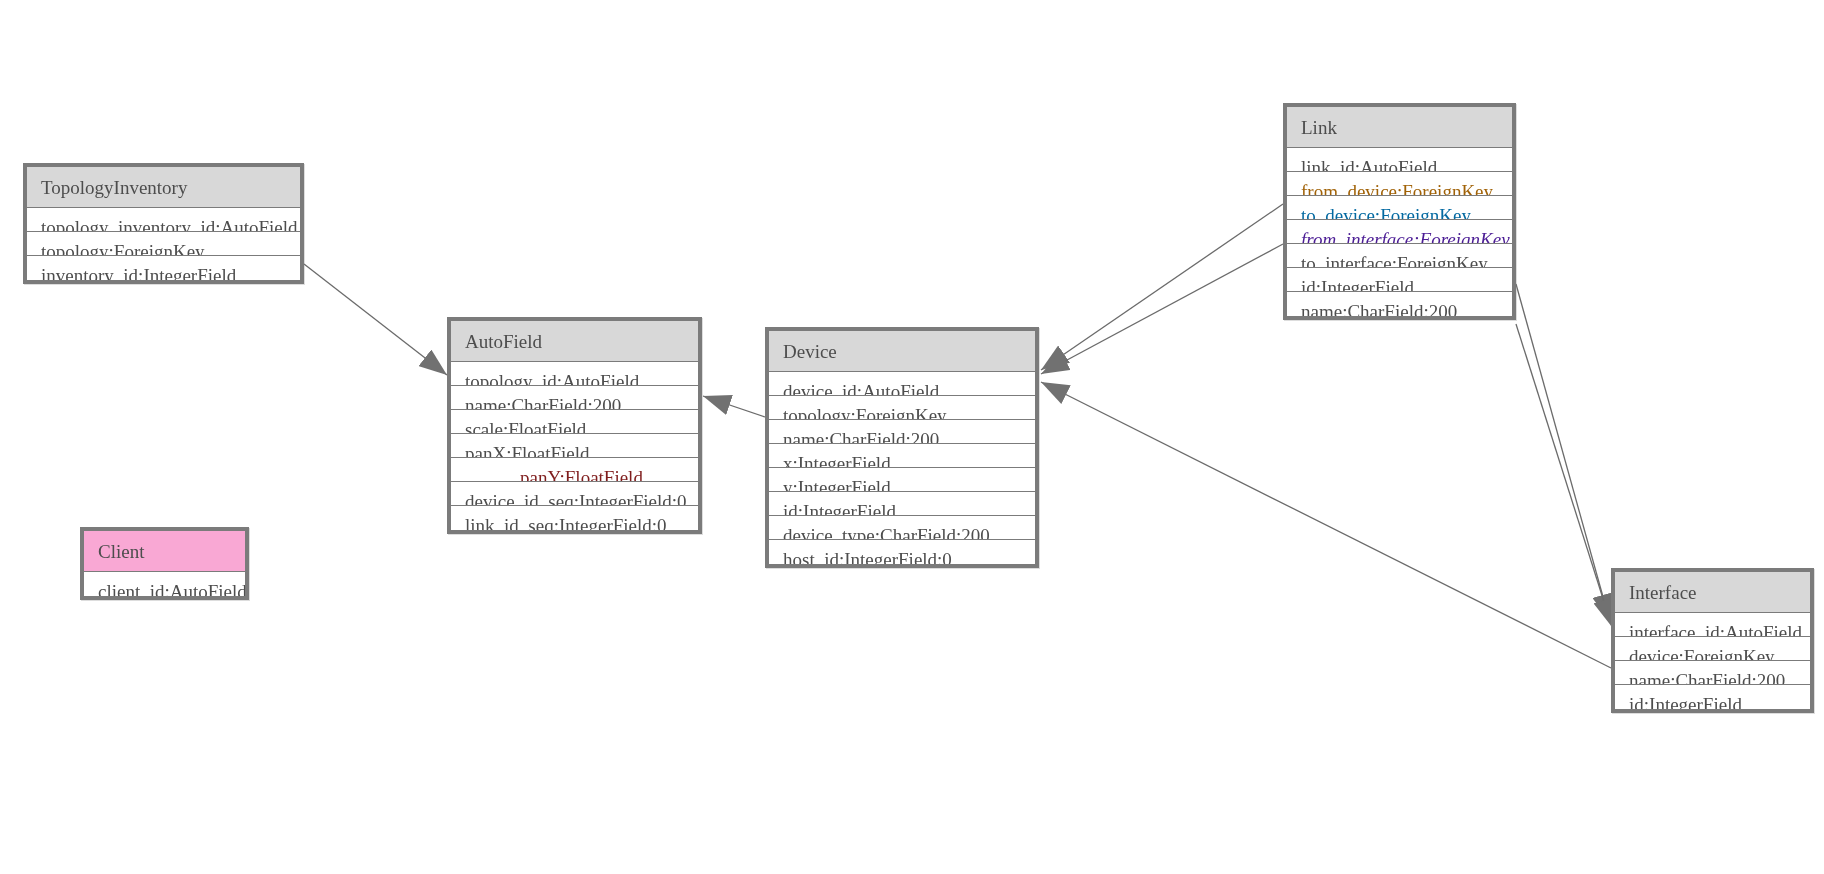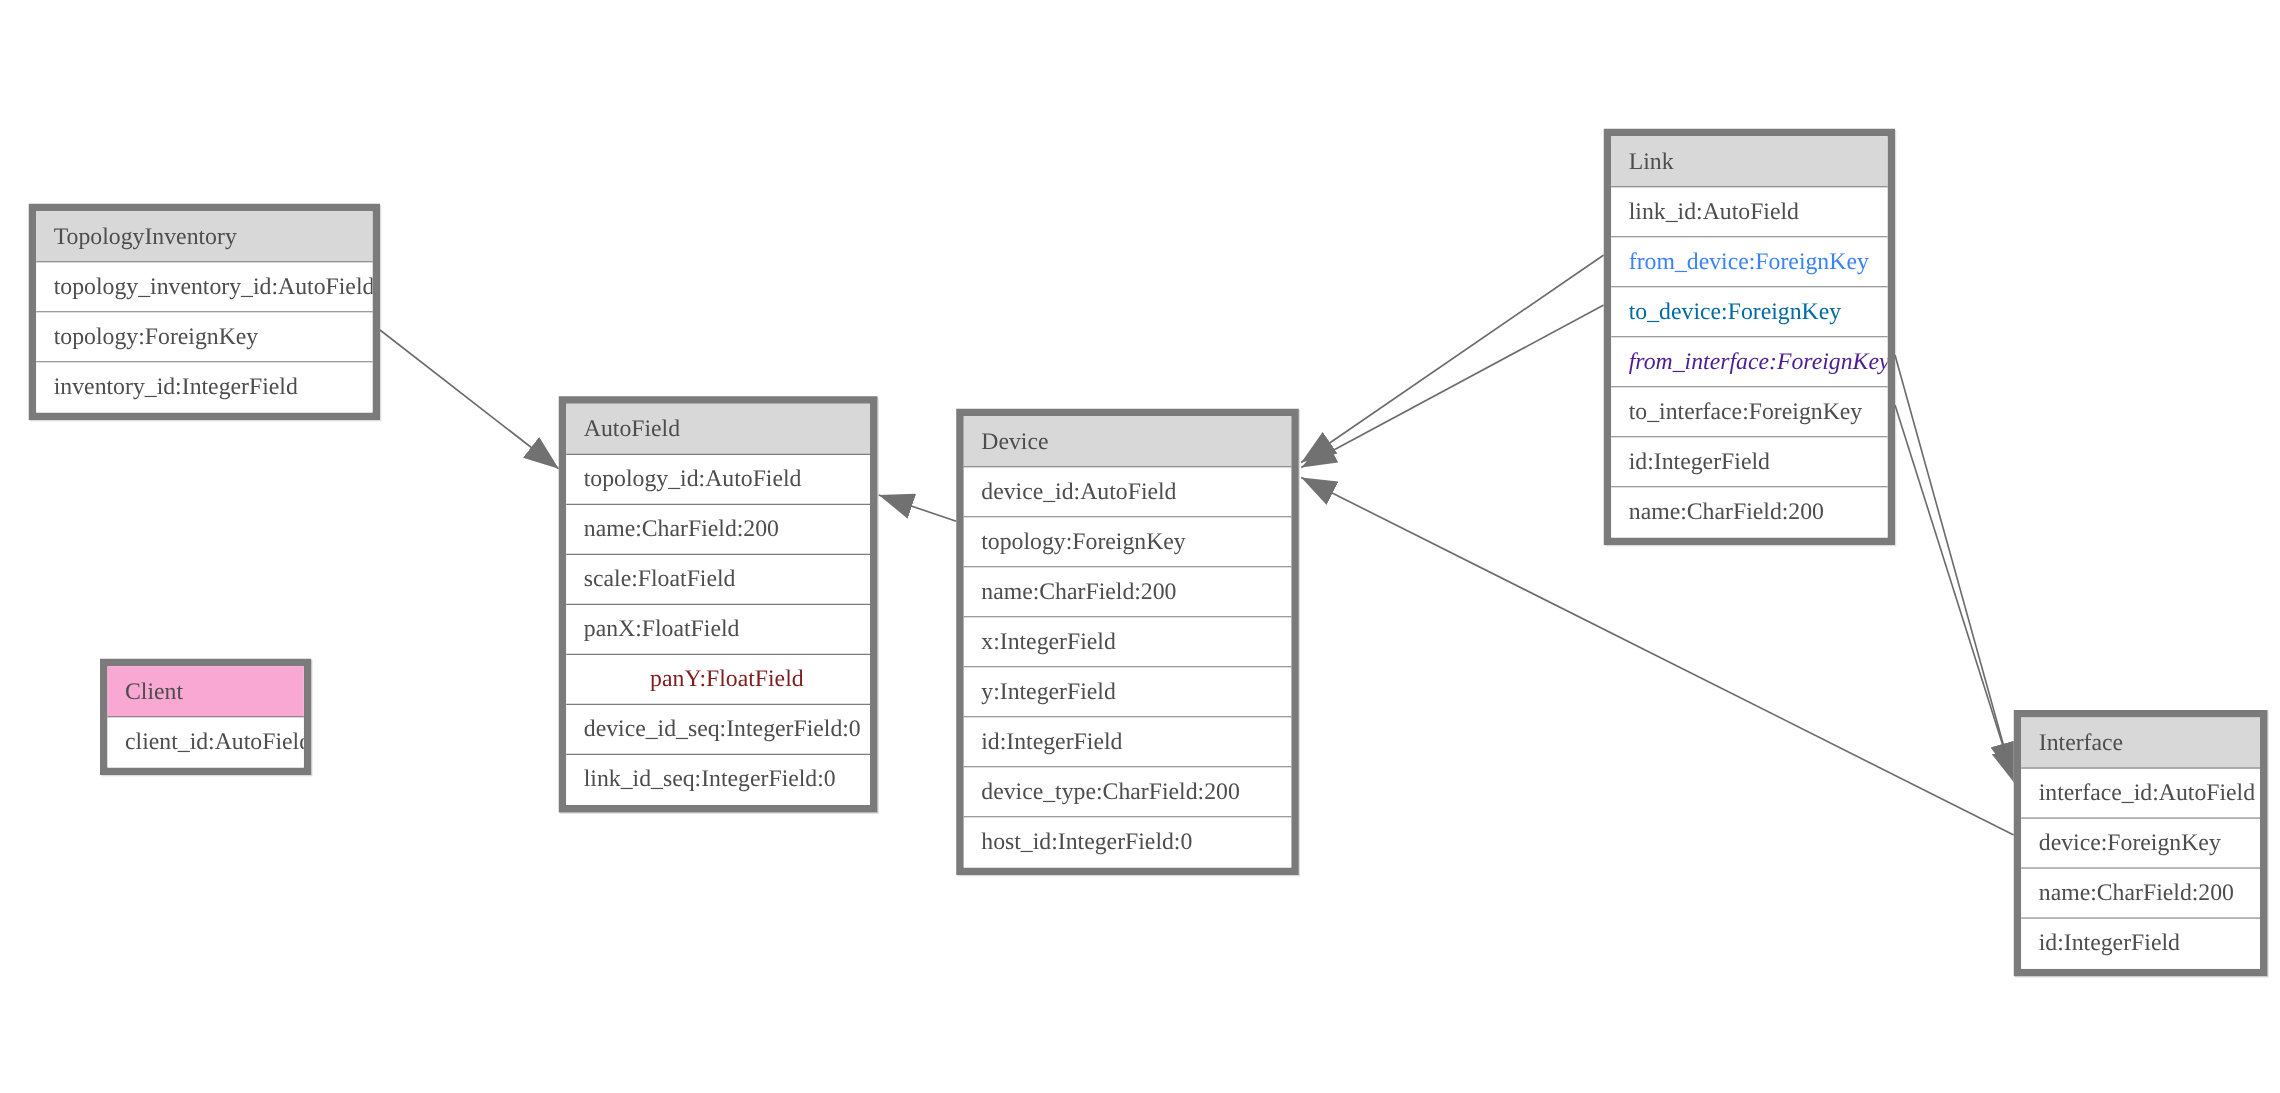--- a/index.html
+++ b/index.html
@@ -20,38 +20,38 @@
     left: 0;
     top: 0;
     width: 1824px;
     height: 874px;
     z-index: 1;
   }
   .entity {
     position: absolute;
     z-index: 2;
     background: #ffffff;
-    border: 6px solid #f97316;
+    border: 4px solid #f97316;
     box-sizing: border-box;
     box-shadow: 1px 1px 0 rgba(120,120,120,0.25);
   }
   .entity-header {
     height: 41px;
     line-height: 41px;
     background: #d8d8d8;
     border-bottom: 1px solid #7b7b7b;
     padding-left: 14px;
     font-size: 19px;
     color: #4d4d4d;
     box-sizing: border-box;
     white-space: nowrap;
     overflow: hidden;
   }
   .entity-field {
-    height: 40px;
+    height: 24px;
     line-height: 39px;
     background: #ffffff;
     border-bottom: 1px solid #7b7b7b;
     padding-left: 14px;
     font-size: 19px;
     color: #4d4d4d;
     box-sizing: border-box;
     white-space: nowrap;
     overflow: hidden;
   }
@@ -105,21 +105,21 @@
         <div class="entity-field" style="color: rgb(77, 77, 77); border-bottom-color: rgb(123, 123, 123);">name:CharField:200</div>
         <div class="entity-field" style="color: rgb(77, 77, 77); border-bottom-color: rgb(123, 123, 123);">x:IntegerField</div>
         <div class="entity-field" style="color: rgb(77, 77, 77); border-bottom-color: rgb(123, 123, 123);">y:IntegerField</div>
         <div class="entity-field" style="color: rgb(77, 77, 77); border-bottom-color: rgb(123, 123, 123);">id:IntegerField</div>
         <div class="entity-field" style="color: rgb(77, 77, 77); border-bottom-color: rgb(123, 123, 123);">device_type:CharField:200</div>
         <div class="entity-field" style="color: rgb(77, 77, 77); border-bottom-color: rgb(123, 123, 123);">host_id:IntegerField:0</div>
       </div>
       <div class="entity" style="left: 1283px; top: 103px; width: 233px; border-color: rgb(123, 123, 123);">
         <div class="entity-header" style="background: rgb(216, 216, 216); color: rgb(77, 77, 77); border-bottom-color: rgb(123, 123, 123);">Link</div>
         <div class="entity-field" style="color: rgb(77, 77, 77); border-bottom-color: rgb(123, 123, 123);">link_id:AutoField</div>
-        <div class="entity-field" style="color: #3b82f6; border-bottom-color: rgb(123, 123, 123);">from_device:ForeignKey</div>
+        <div class="entity-field" style="color: #a16207; border-bottom-color: rgb(123, 123, 123);">from_device:ForeignKey</div>
         <div class="entity-field" style="color: #0369a1; border-bottom-color: rgb(123, 123, 123);">to_device:ForeignKey</div>
         <div class="entity-field" style="color: #4c1d95; border-bottom-color: rgb(123, 123, 123); font-style: italic;">from_interface:ForeignKey</div>
         <div class="entity-field" style="color: rgb(77, 77, 77); border-bottom-color: rgb(123, 123, 123);">to_interface:ForeignKey</div>
         <div class="entity-field" style="color: rgb(77, 77, 77); border-bottom-color: rgb(123, 123, 123);">id:IntegerField</div>
         <div class="entity-field" style="color: rgb(77, 77, 77); border-bottom-color: rgb(123, 123, 123);">name:CharField:200</div>
       </div>
       <div class="entity" style="left: 1611px; top: 568px; width: 203px; border-color: rgb(123, 123, 123);">
         <div class="entity-header" style="background: rgb(216, 216, 216); color: rgb(77, 77, 77); border-bottom-color: rgb(123, 123, 123);">Interface</div>
         <div class="entity-field" style="color: rgb(77, 77, 77); border-bottom-color: rgb(123, 123, 123);">interface_id:AutoField</div>
         <div class="entity-field" style="color: rgb(77, 77, 77); border-bottom-color: rgb(123, 123, 123);">device:ForeignKey</div>

